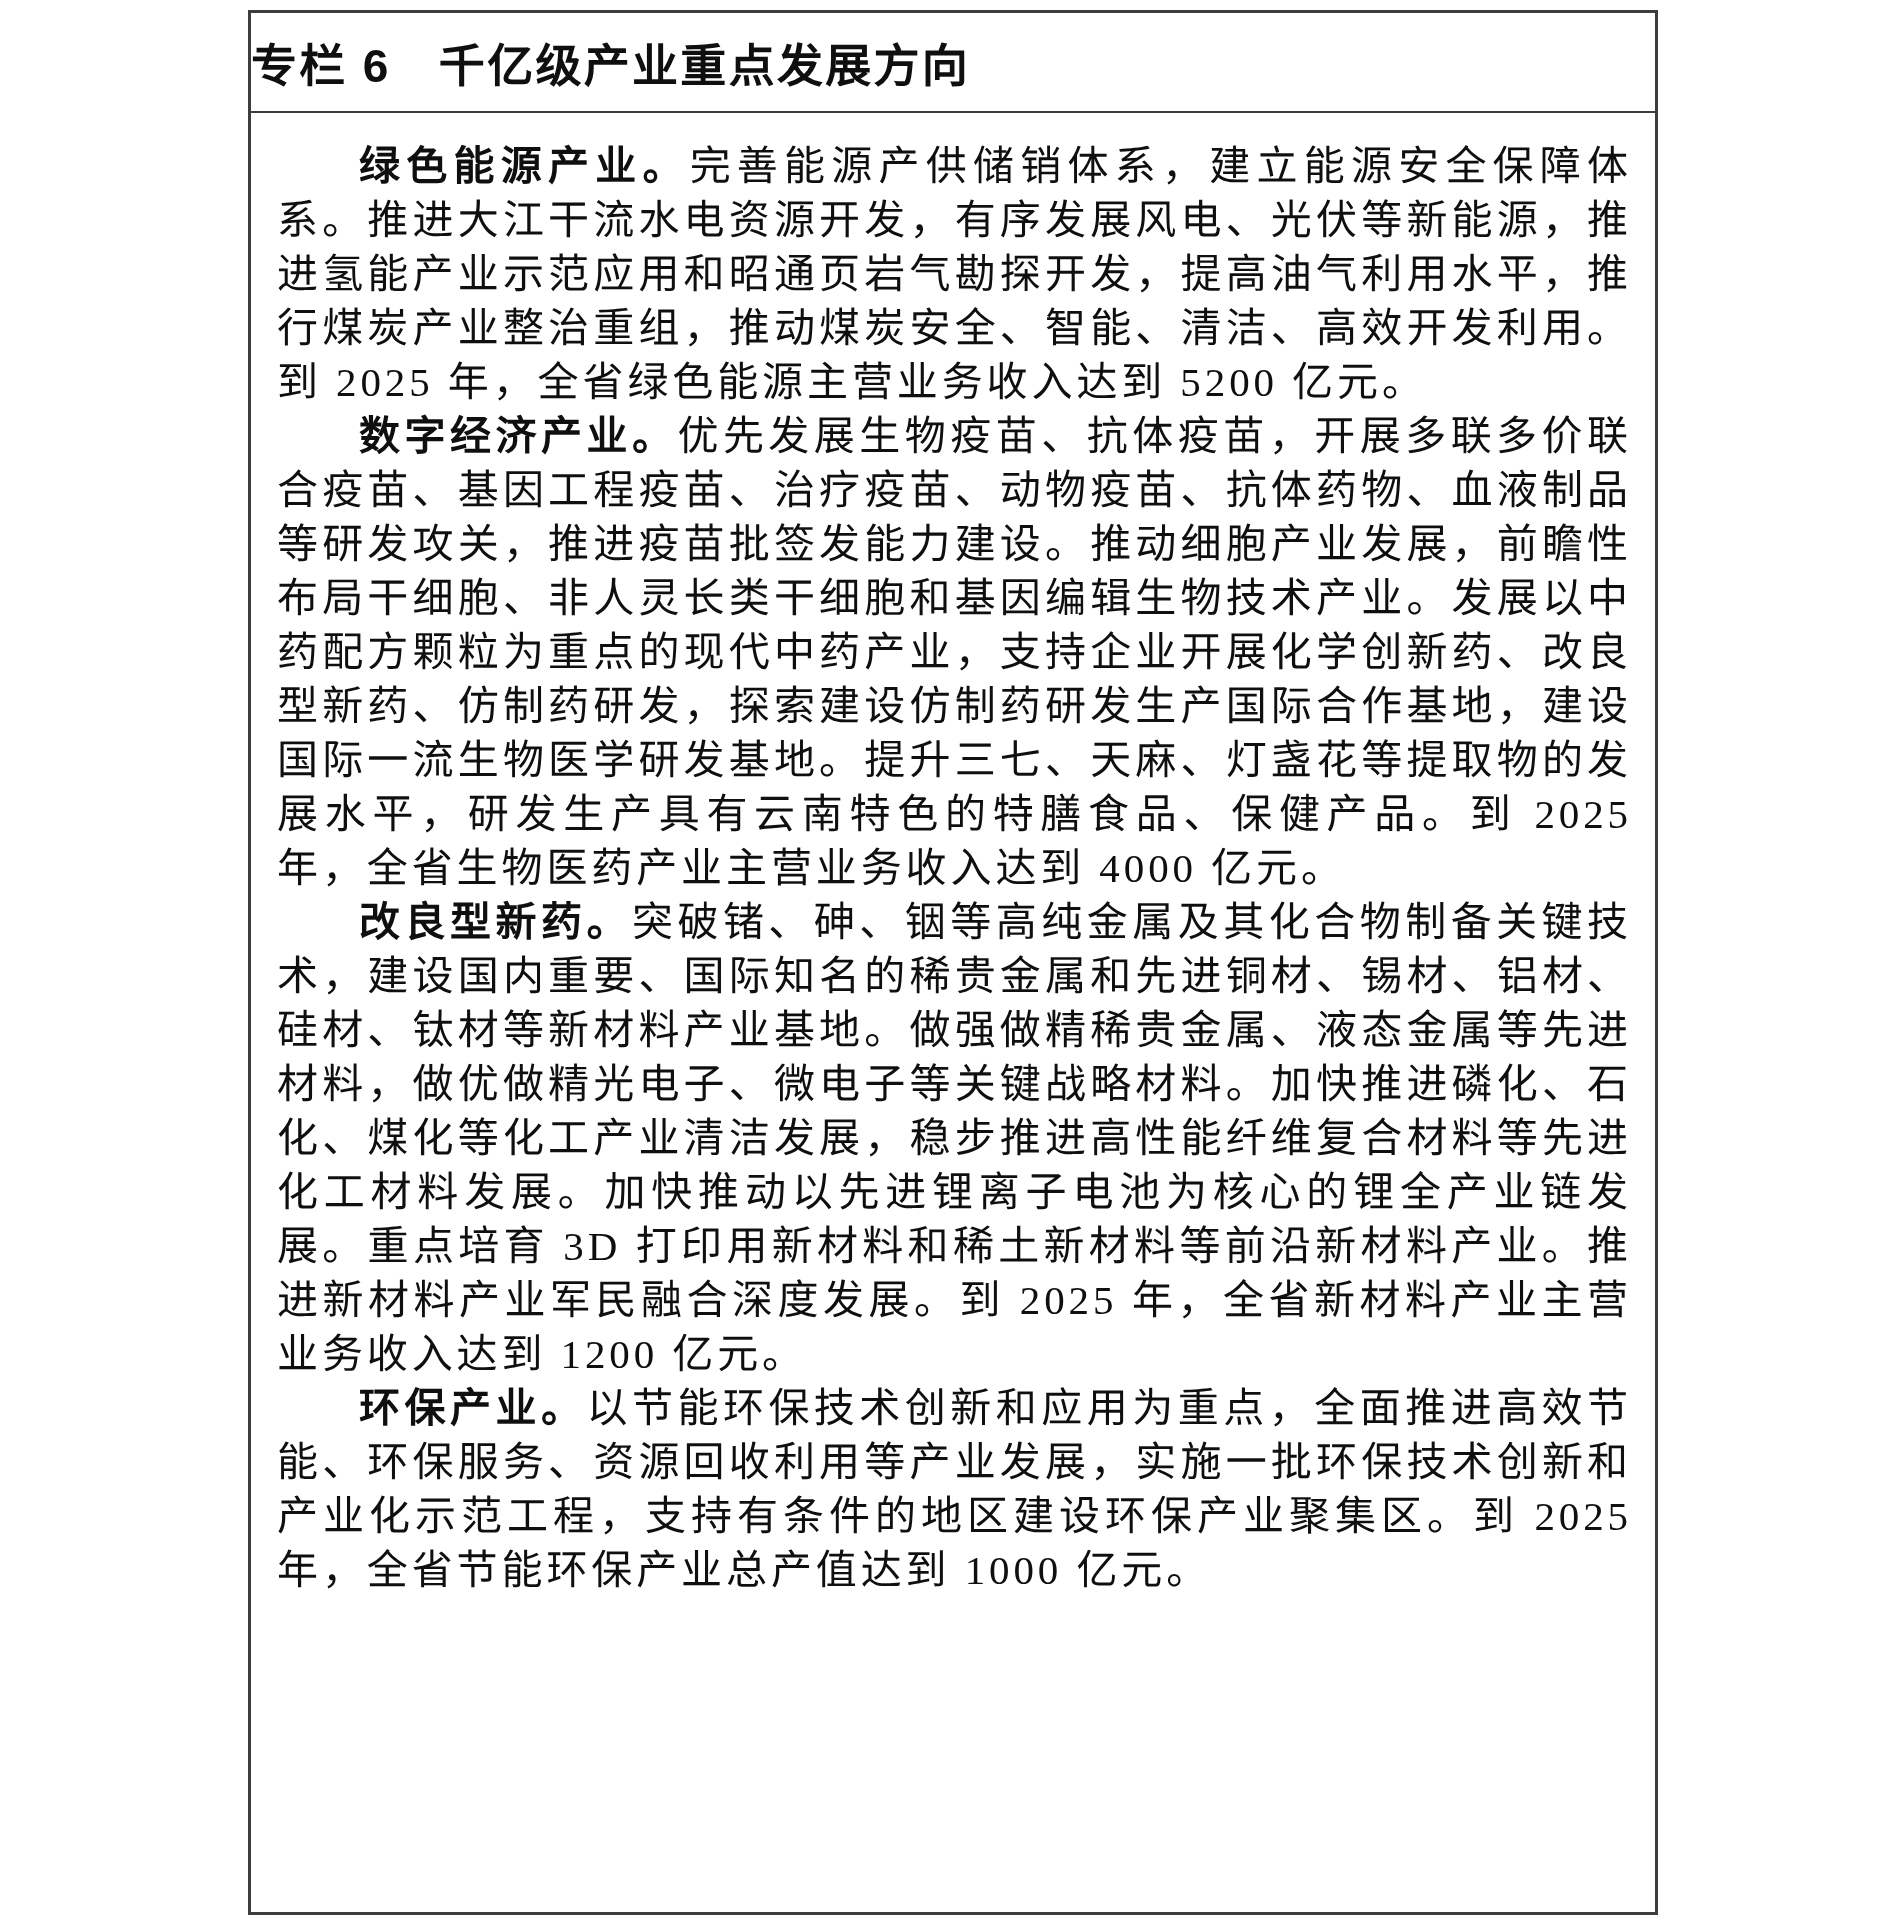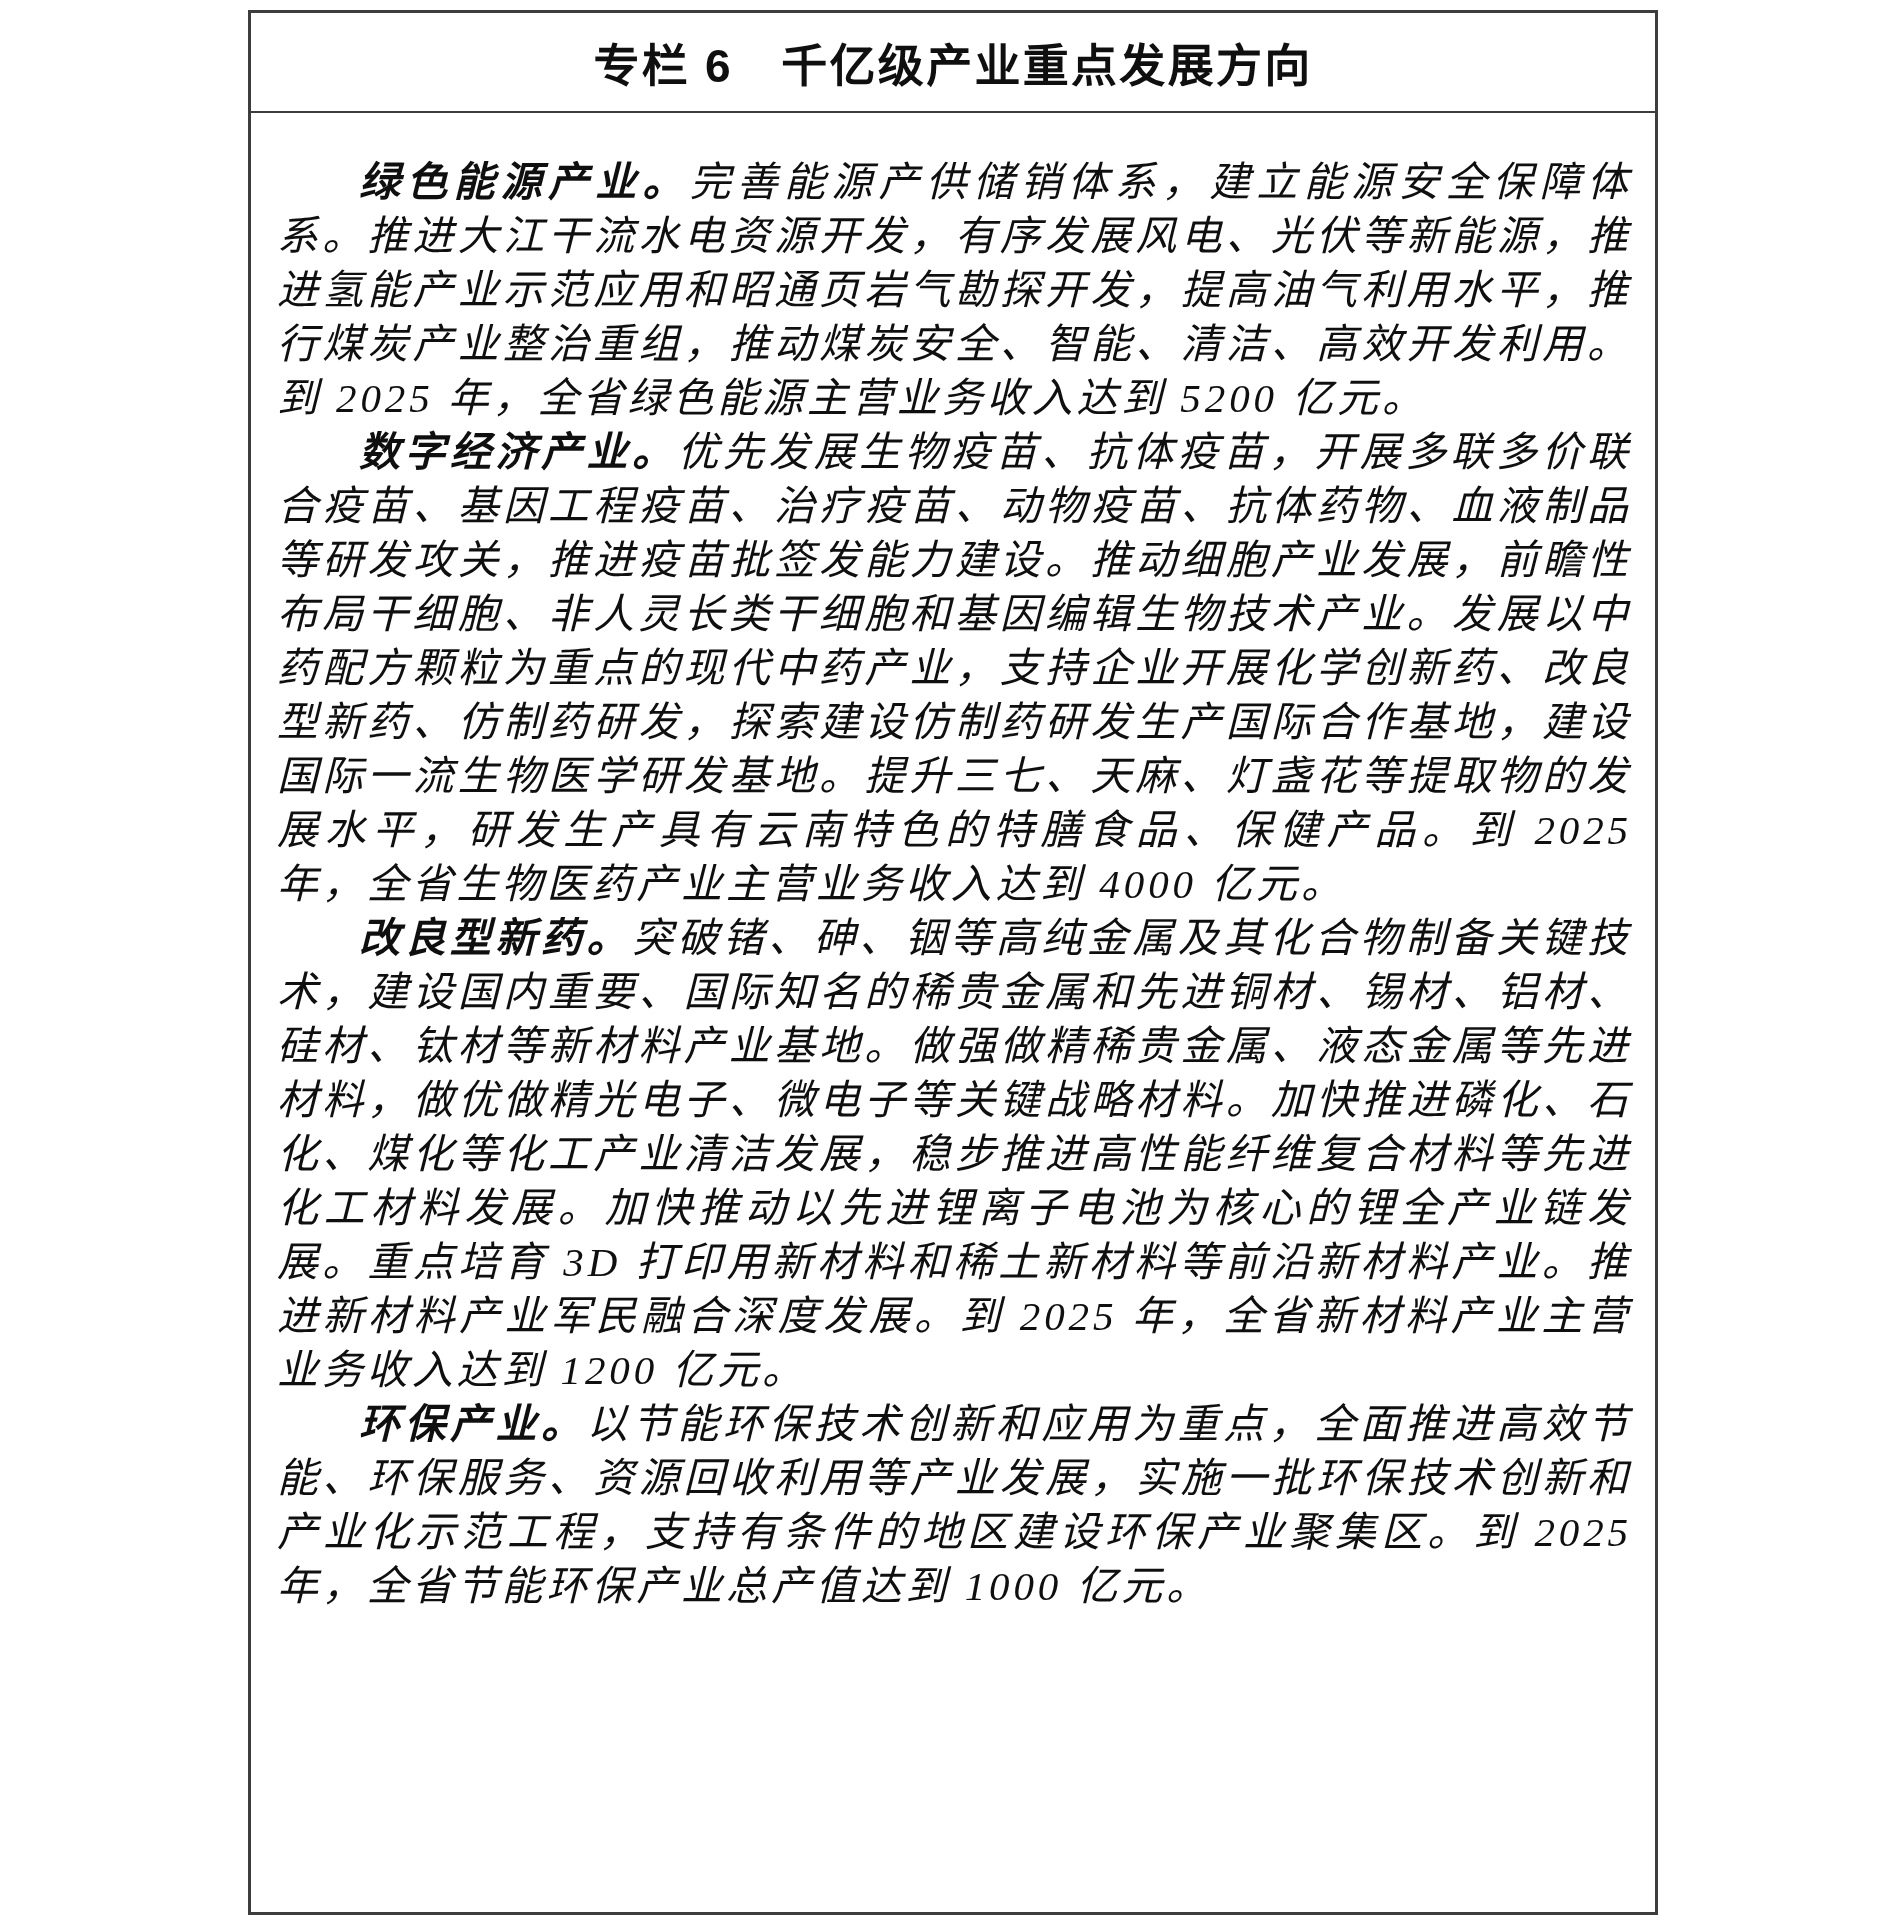--- a/index.html
+++ b/index.html
@@ -23,35 +23,34 @@
     border: 3.1px solid #3d3d3d;
     box-sizing: border-box;
     background: #ffffff;
     overflow: hidden;
   }
   .box-header {
     height: 98px;
     border-bottom: 2.3px solid #3d3d3d;
     display: flex;
     align-items: center;
-    justify-content: center;
+    justify-content: flex-start;
   }
   .box-title {
     font-family: "Liberation Sans", sans-serif;
     font-weight: 700;
     font-size: 46px;
     letter-spacing: 2.3px;
     color: #0f0f0f;
     white-space: nowrap;
   }
   .box-body {
-    padding: 42px 23px 0 26px;
+    padding: 26px 23px 0 26px;
     height: 1760px;
     overflow: hidden;
-    font-style: italic;
   }
   .para {
     margin: 0;
     font-family: "Liberation Serif", serif;
     font-size: 41px;
     line-height: 54px;
     letter-spacing: 3.9px;
     color: #0f0f0f;
     text-align: justify;
     text-justify: inter-character;

